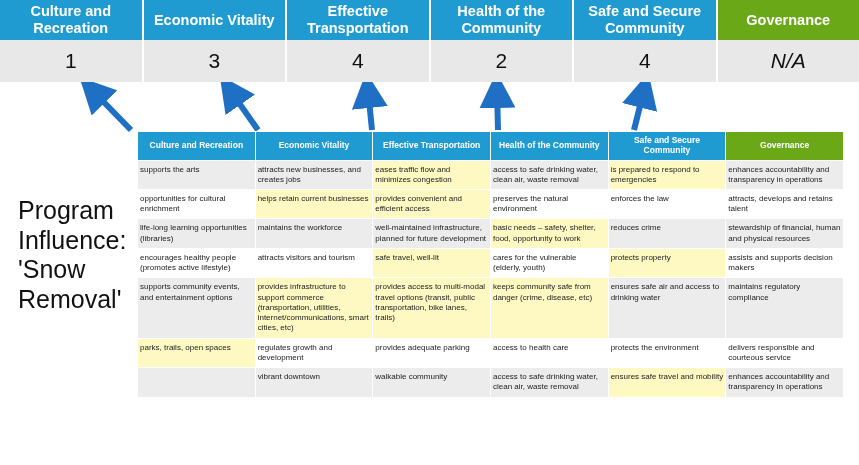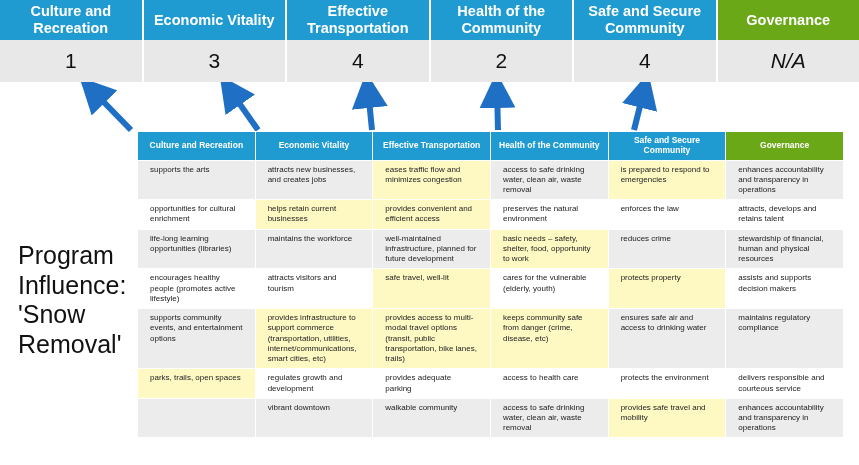--- a/index.html
+++ b/index.html
@@ -77,21 +77,20 @@
 
   
   .caption {
     position: absolute;
     left: 18px;
     top: 196px;
     width: 120px;
     font-size: 25px;
     color: #111111;
     line-height: 1.18;
-    margin-top: 45px;
   }
 
   
   .matrix {
     position: absolute;
     left: 137px;
     top: 131px;
     width: 707px;
     border-collapse: collapse;
     table-layout: fixed;
@@ -106,21 +105,21 @@
     border: 1px solid #ffffff;
     line-height: 1.15;
   }
   .matrix th.gov {
     background: #6aa818;
   }
   .matrix td {
     font-size: 8px;
     color: #222222;
     vertical-align: top;
-    padding: 4px 12px;
+    padding: 4px 2px;
     border: 1px solid #ffffff;
     background: #ffffff;
     line-height: 1.28;
     height: 18px;
   }
   .matrix td.hl  { background: #fef9c3; }
   .matrix td.empty { background: #ffffff; border-color: #ffffff; }
   .matrix tr.striped td:not(.hl) { background: #ececec; }
 </style>
 </head>
@@ -222,17 +221,17 @@
         <td>provides adequate parking</td>
         <td>access to health care</td>
         <td>protects the environment</td>
         <td>delivers responsible and courteous service</td>
       </tr>
       <tr class="striped">
         <td class="empty"></td>
         <td>vibrant downtown</td>
         <td>walkable community</td>
         <td>access to safe drinking water, clean air, waste removal</td>
-        <td class="hl">provides safe travel and mobility</td>
+        <td class="hl">ensures safe travel and mobility</td>
         <td>enhances accountability and transparency in operations</td>
       </tr>
     </tbody>
 </table>
 
 </body></html>

